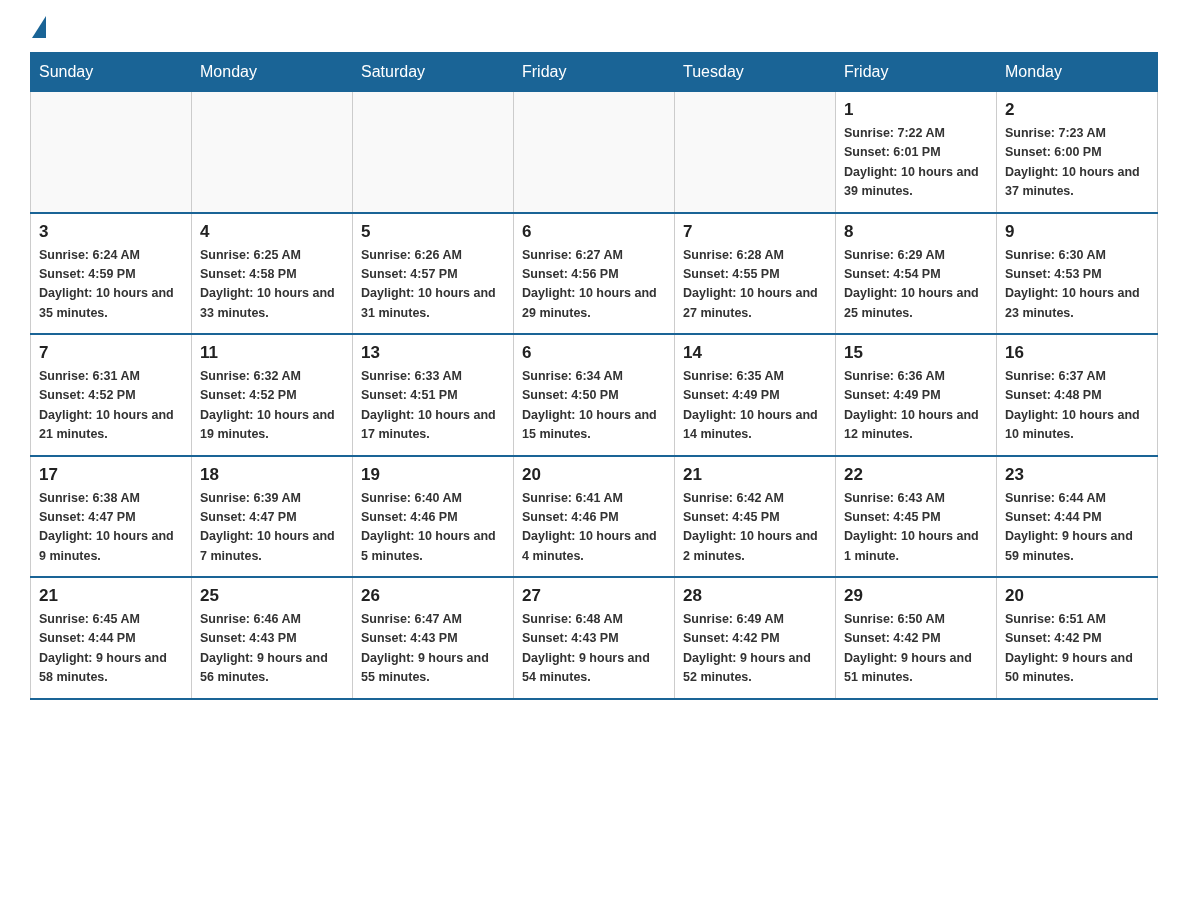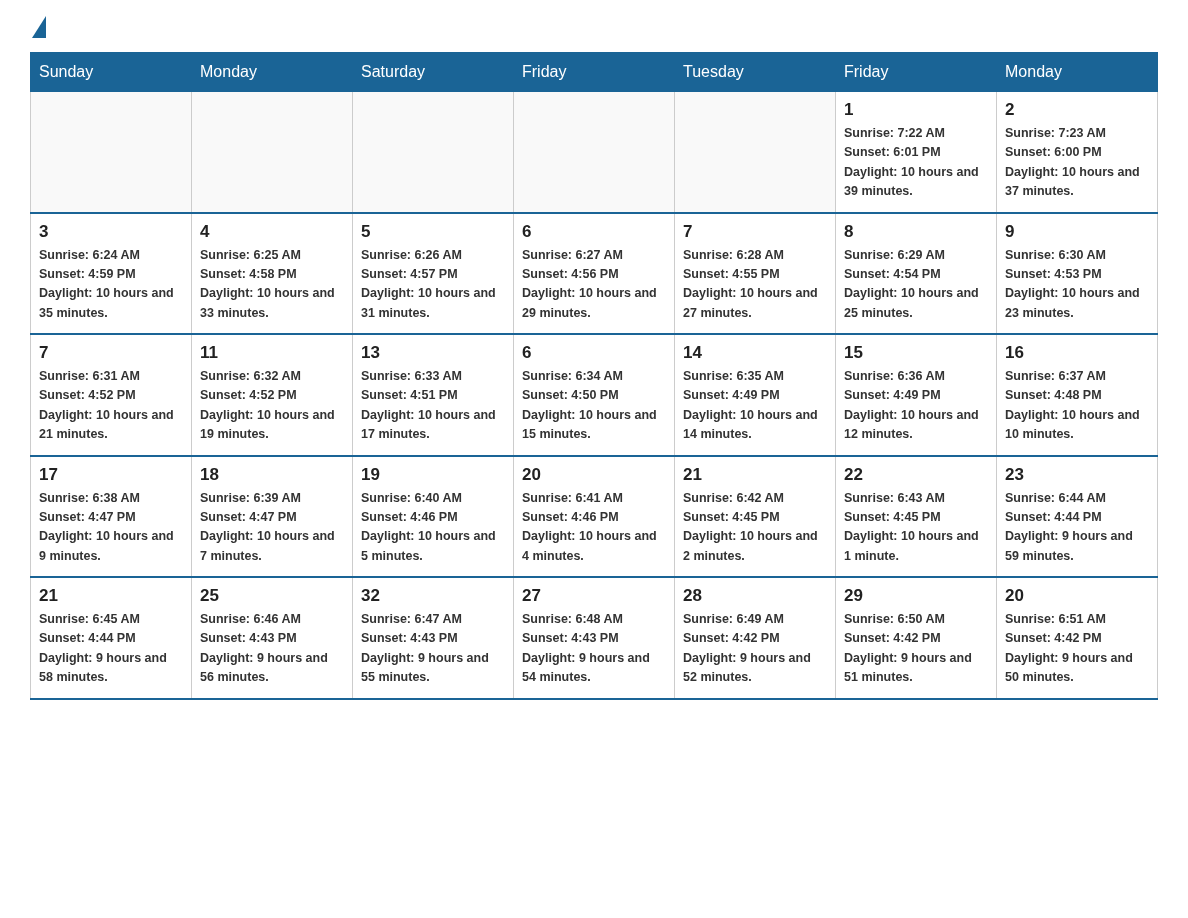--- a/index.html
+++ b/index.html
@@ -238,21 +238,21 @@
       <tr>
         <td>
           <span class="day-number">21</span>
           <div class="day-info">Sunrise: 6:45 AM<br>Sunset: 4:44 PM<br>Daylight: 9 hours and 58 minutes.</div>
         </td>
         <td>
           <span class="day-number">25</span>
           <div class="day-info">Sunrise: 6:46 AM<br>Sunset: 4:43 PM<br>Daylight: 9 hours and 56 minutes.</div>
         </td>
         <td>
-          <span class="day-number">32</span>
+          <span class="day-number">26</span>
           <div class="day-info">Sunrise: 6:47 AM<br>Sunset: 4:43 PM<br>Daylight: 9 hours and 55 minutes.</div>
         </td>
         <td>
           <span class="day-number">27</span>
           <div class="day-info">Sunrise: 6:48 AM<br>Sunset: 4:43 PM<br>Daylight: 9 hours and 54 minutes.</div>
         </td>
         <td>
           <span class="day-number">28</span>
           <div class="day-info">Sunrise: 6:49 AM<br>Sunset: 4:42 PM<br>Daylight: 9 hours and 52 minutes.</div>
         </td>

